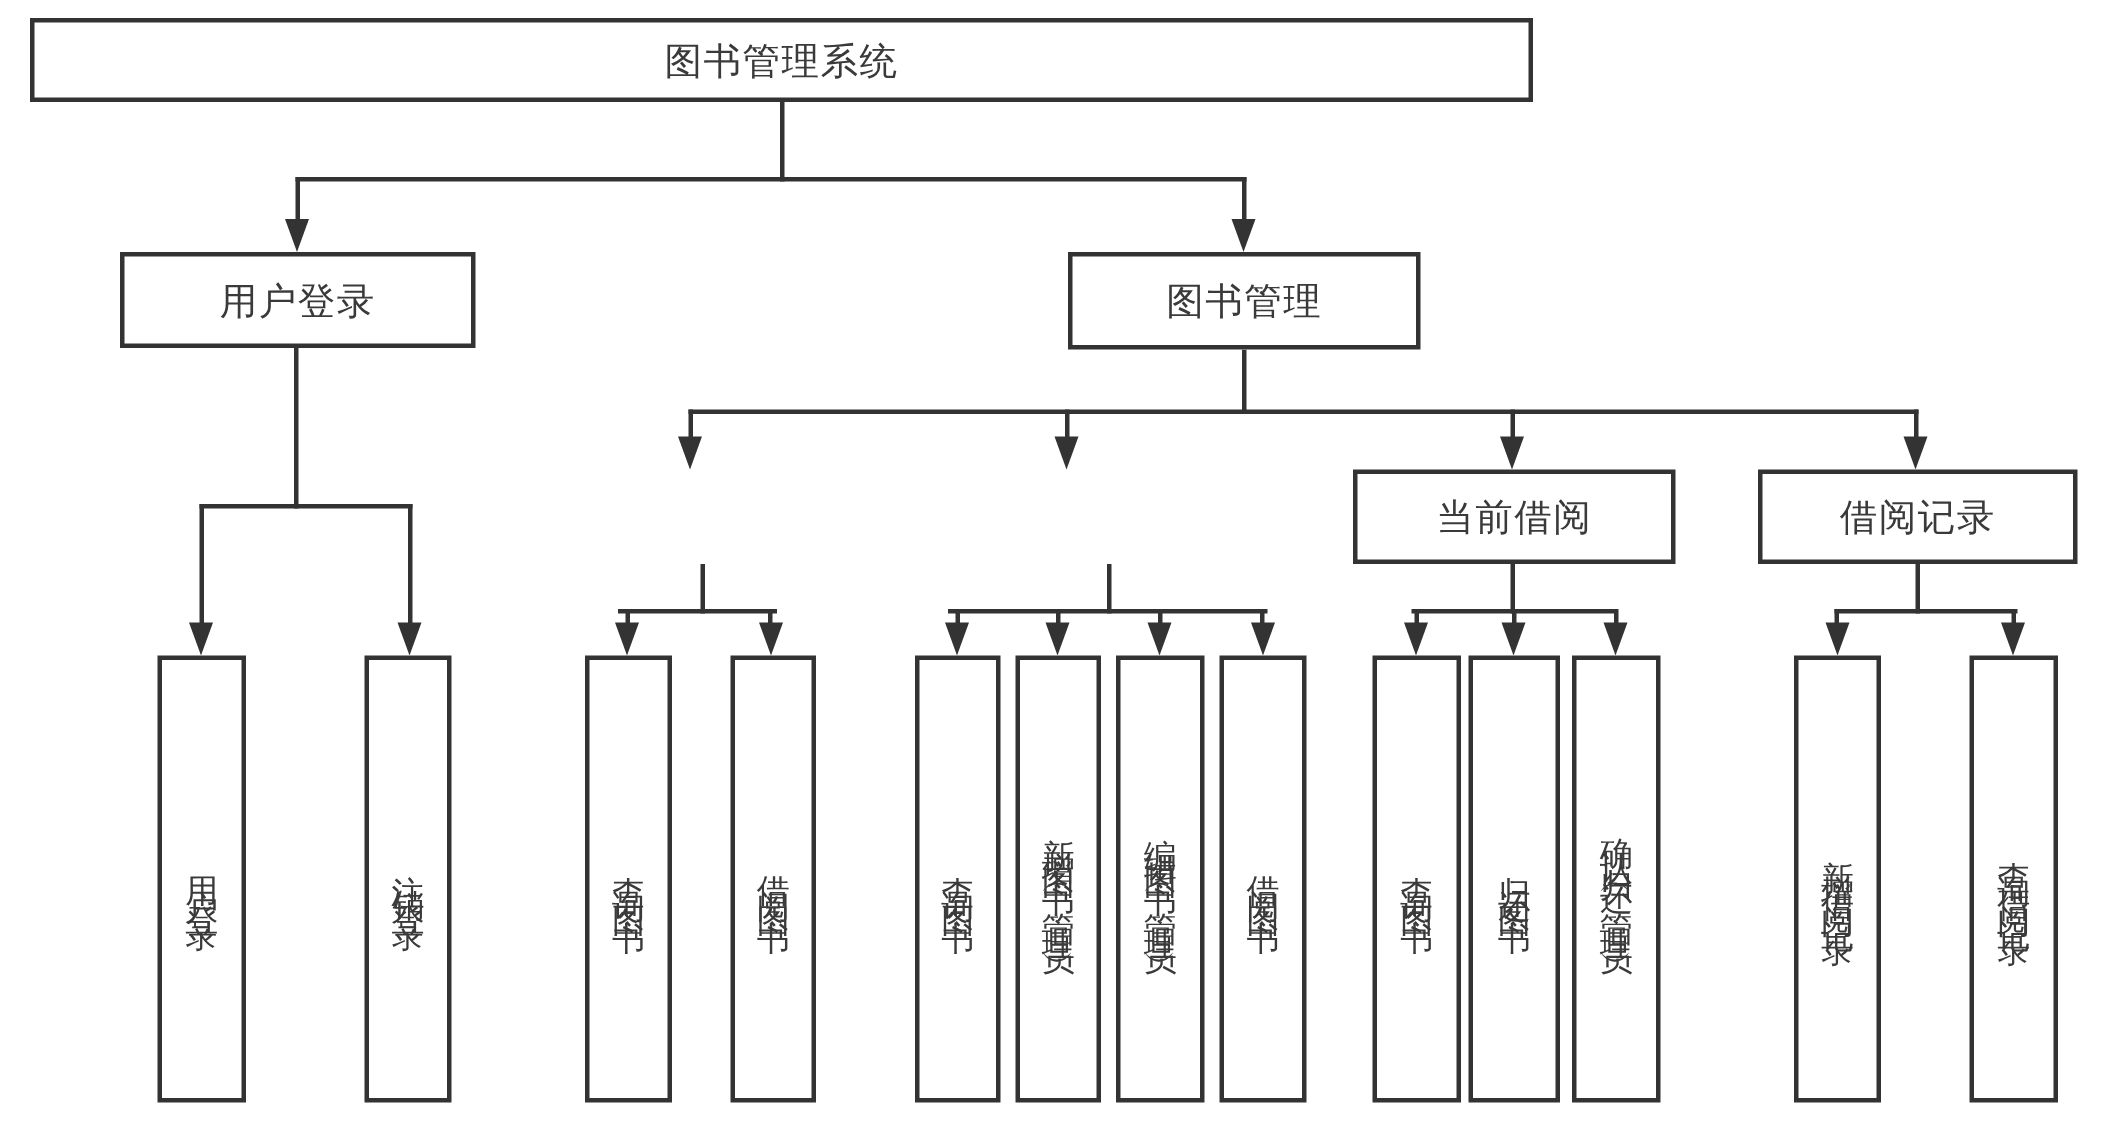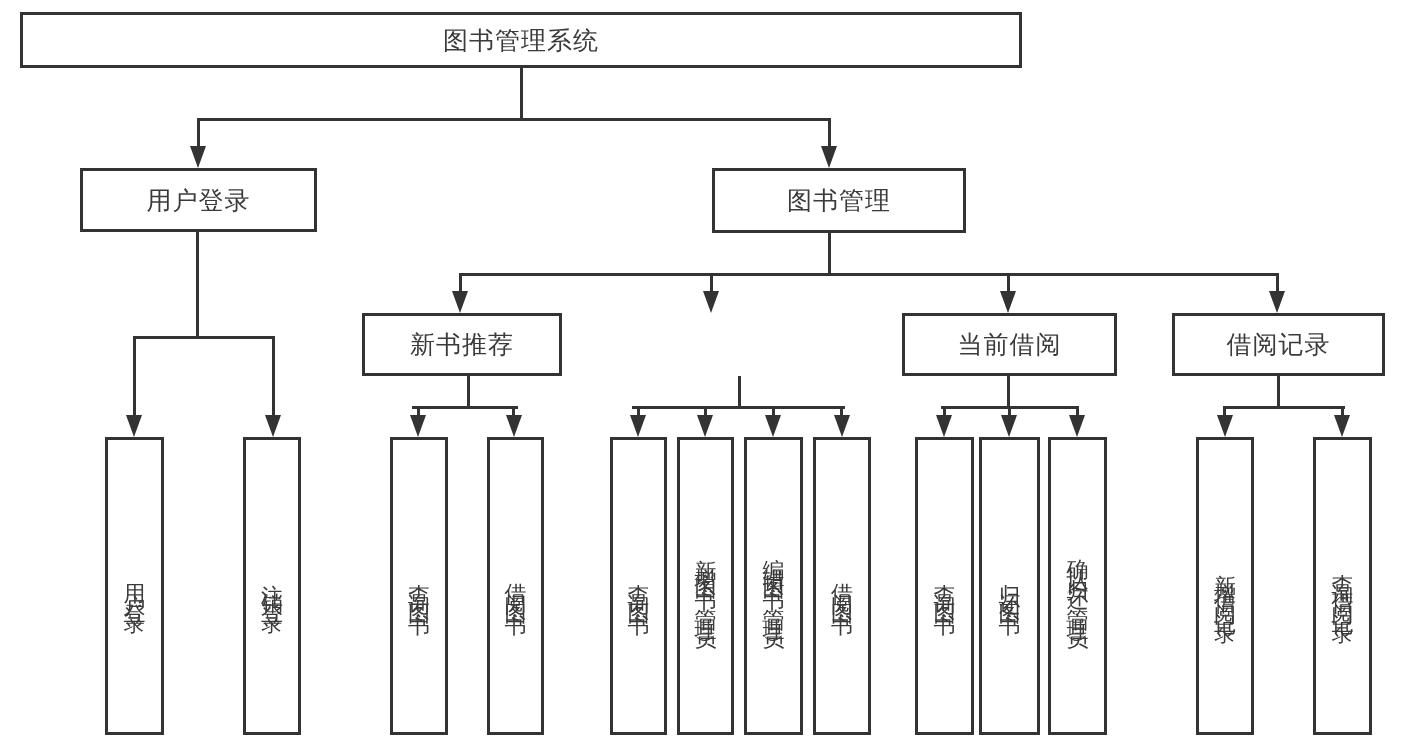--- a/index.html
+++ b/index.html
@@ -65,21 +65,21 @@
   <div class="vline" style="left:520px;top:67px;height:54px"></div>
   <div class="hline" style="left:197px;top:118px;width:634px"></div>
   <div class="vline" style="left:197px;top:118px;height:30px"></div>
   <div class="arrow" style="left:190px;top:146px"></div>
   <div class="vline" style="left:828px;top:118px;height:30px"></div>
   <div class="arrow" style="left:821px;top:146px"></div>
 
   <div class="hnode" style="left:80px;top:168px;width:237px;height:64px">
     <span>用户登录</span>
   </div>
-  <div class="hnode" style="left:712px;top:168px;width:254px;height:65px">
+  <div class="hnode" style="left:712px;top:168px;width:235px;height:65px">
     <span>图书管理</span>
   </div>
 
   <div class="vline" style="left:196px;top:232px;height:107px"></div>
   <div class="hline" style="left:133px;top:336px;width:142px"></div>
   <div class="vline" style="left:133px;top:336px;height:81px"></div>
   <div class="arrow" style="left:126px;top:415px"></div>
   <div class="vline" style="left:272px;top:336px;height:81px"></div>
   <div class="arrow" style="left:265px;top:415px"></div>
 
@@ -87,23 +87,20 @@
   <div class="hline" style="left:459px;top:273px;width:820px"></div>
   <div class="vline" style="left:459px;top:273px;height:22px"></div>
   <div class="arrow" style="left:452px;top:291px"></div>
   <div class="vline" style="left:710px;top:273px;height:22px"></div>
   <div class="arrow" style="left:703px;top:291px"></div>
   <div class="vline" style="left:1007px;top:273px;height:22px"></div>
   <div class="arrow" style="left:1000px;top:291px"></div>
   <div class="vline" style="left:1276px;top:273px;height:22px"></div>
   <div class="arrow" style="left:1269px;top:291px"></div>
 
-  <div class="hnode" style="left:362px;top:313px;width:200px;height:63px">
-    <span>新书推荐</span>
-  </div>
   <div class="hnode" style="left:1172px;top:313px;width:213px;height:63px">
     <span>借阅记录</span>
   </div>
   <div class="hnode" style="left:902px;top:313px;width:215px;height:63px">
     <span>当前借阅</span>
   </div>
 
   <div class="vline" style="left:467px;top:376px;height:33px"></div>
   <div class="hline" style="left:412px;top:406px;width:106px"></div>
   <div class="vline" style="left:417px;top:406px;height:11px"></div>

